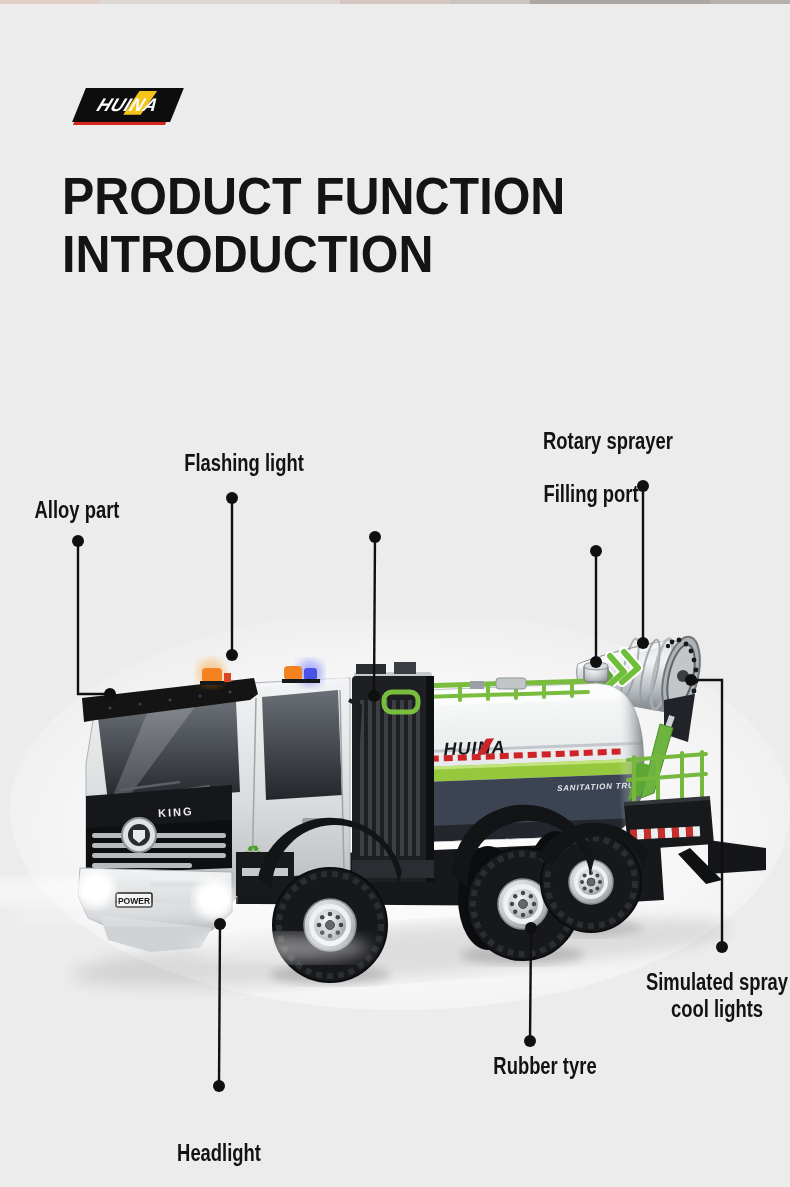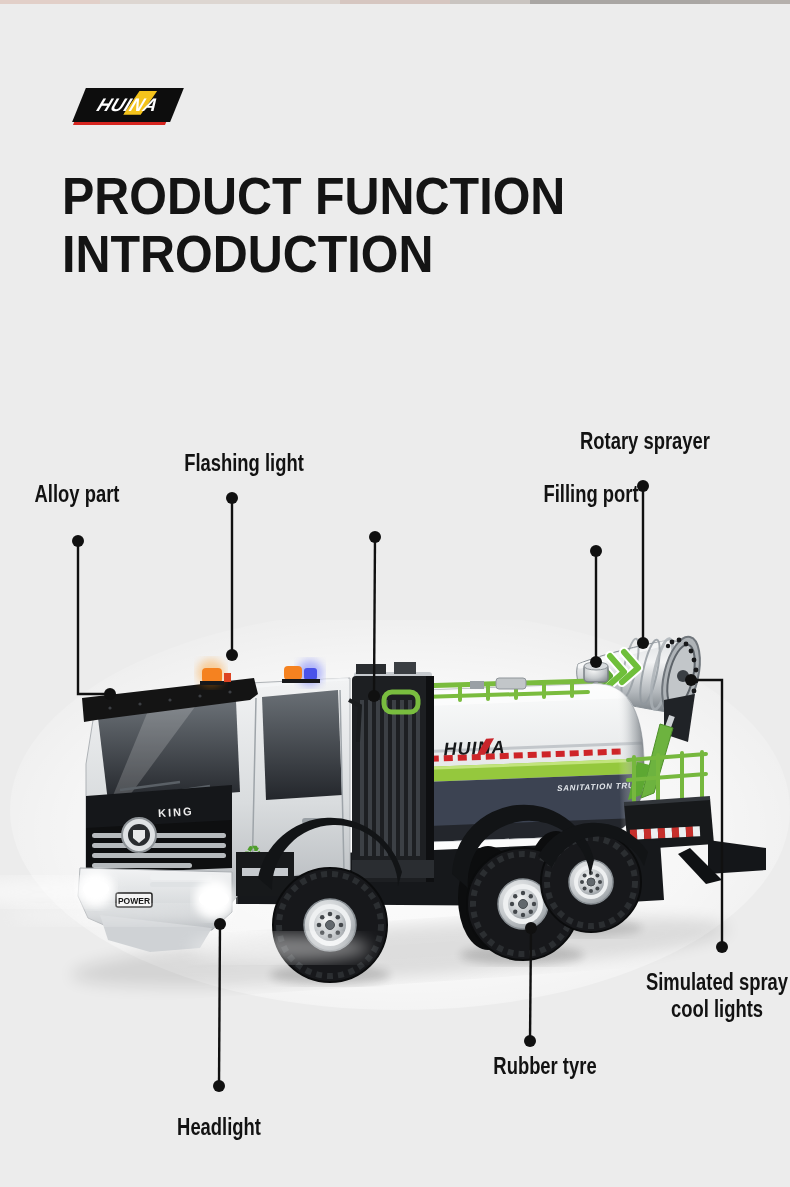--- a/index.html
+++ b/index.html
@@ -422,30 +422,30 @@
       <line x1="531" y1="928" x2="530" y2="1041"></line>
       <circle cx="530" cy="1041" r="6" stroke="none"></circle>
     </g>
     <g>
       <circle cx="220" cy="924" r="6" stroke="none"></circle>
       <line x1="220" y1="924" x2="219" y2="1086"></line>
       <circle cx="219" cy="1086" r="6" stroke="none"></circle>
     </g>
   </svg>
 
-  <div class="lbl" style="left:77px;top:481px">
+  <div class="lbl" style="left:77px;top:497px">
     <span>Alloy part</span></div>
   <div class="lbl" style="left:244px;top:450px">
     <span>Flashing light</span></div>
-  <div class="lbl" style="left:645px;top:428px">
+  <div class="lbl" style="left:608px;top:428px">
     <span>Rotary sprayer</span></div>
   <div class="lbl" style="left:591px;top:481px">
     <span>Filling port</span></div>
   <div class="lbl lbl-2line" style="left:717px;top:969px">
     <span>Simulated spray</span>
     <span>cool lights</span>
     </div>
   <div class="lbl" style="left:545px;top:1053px">
     <span>Rubber tyre</span></div>
-  <div class="lbl" style="left:219px;top:1114px">
+  <div class="lbl" style="left:219px;top:1140px">
     <span>Headlight</span></div>
 
 </div>
 
 </body></html>

